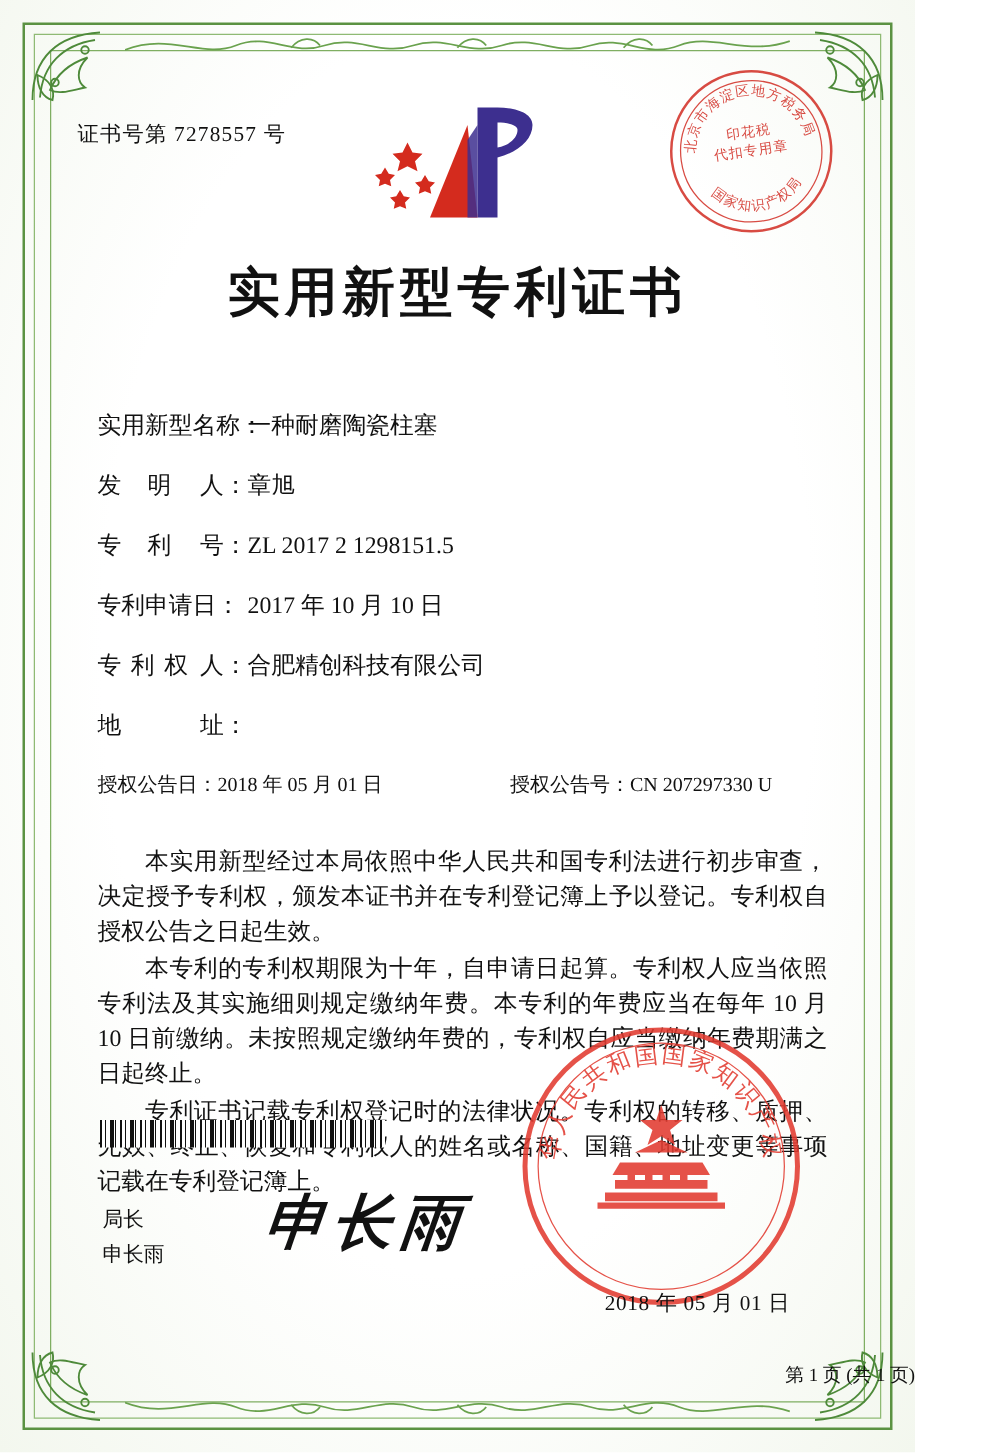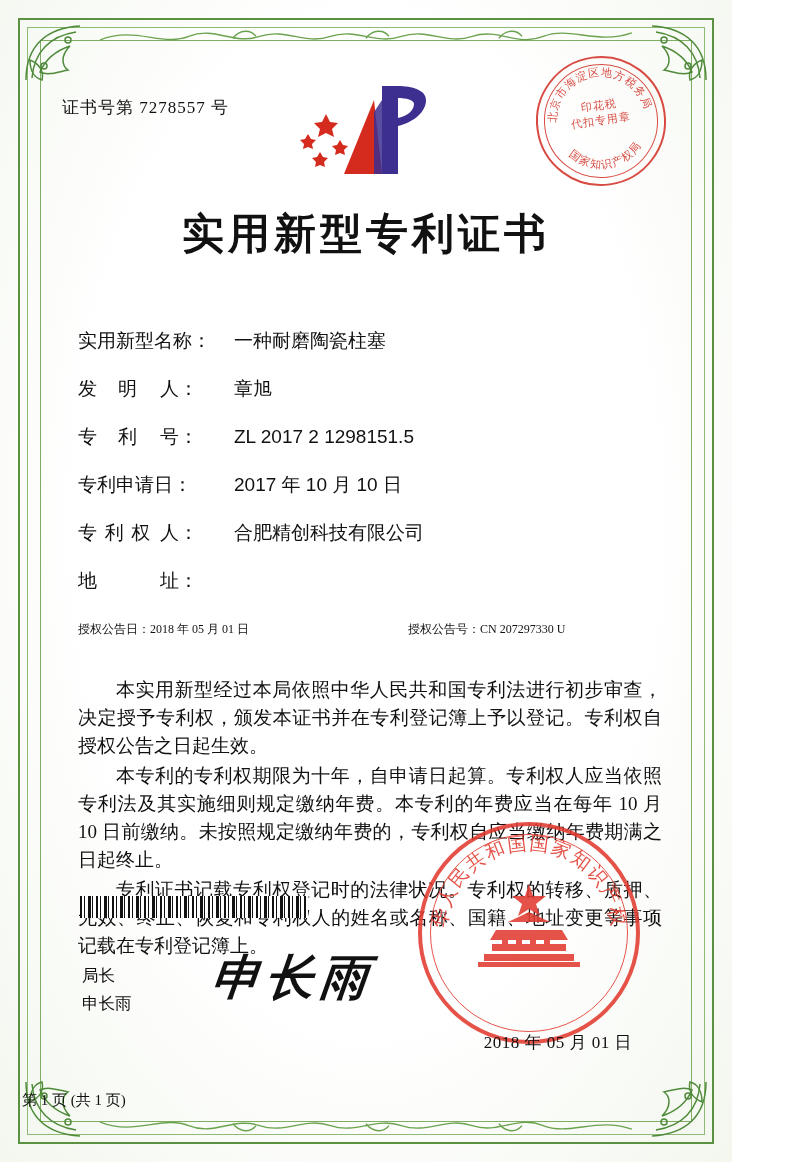--- a/index.html
+++ b/index.html
@@ -151,32 +151,31 @@
     white-space: nowrap;
     letter-spacing: 0;
   }
   .field-label.spread {
     display: flex;
     justify-content: space-between;
   }
   .field-label.spread span:last-child { margin-left: 2px; }
   .field-value {
     flex: 1;
-    font-family: Liberation Sans, sans-serif;
-    margin-left: 36px;
+    font-family: Liberation Serif, serif;
   }
   .field-value .second-line {
     display: block;
     margin-top: 6px;
   }
 
   .row-inline {
     display: flex;
     align-items: flex-end;
-    font-size: 12px;
+    font-size: 16px;
     line-height: 26px;
     margin-bottom: 6px;
   }
   .row-inline .left-part { width: 330px; flex: 0 0 330px; display: flex; }
   .row-inline .right-part { flex: 1; display: flex; }
   .row-inline .lbl { white-space: nowrap; }
 
   
   .paragraphs {
     position: absolute;
@@ -256,21 +255,21 @@
     font-size: 17px;
     color: #111;
     letter-spacing: 0.5px;
   }
 
   
   .footer {
     position: absolute;
     left: 0; right: 0;
     bottom: 52px;
-    text-align: left;
+    text-align: right;
     font-size: 15px;
     color: #111;
     padding-left: 22px;
   }
 </style>
 </head>
 <body>
 
 <div class="page">
 

